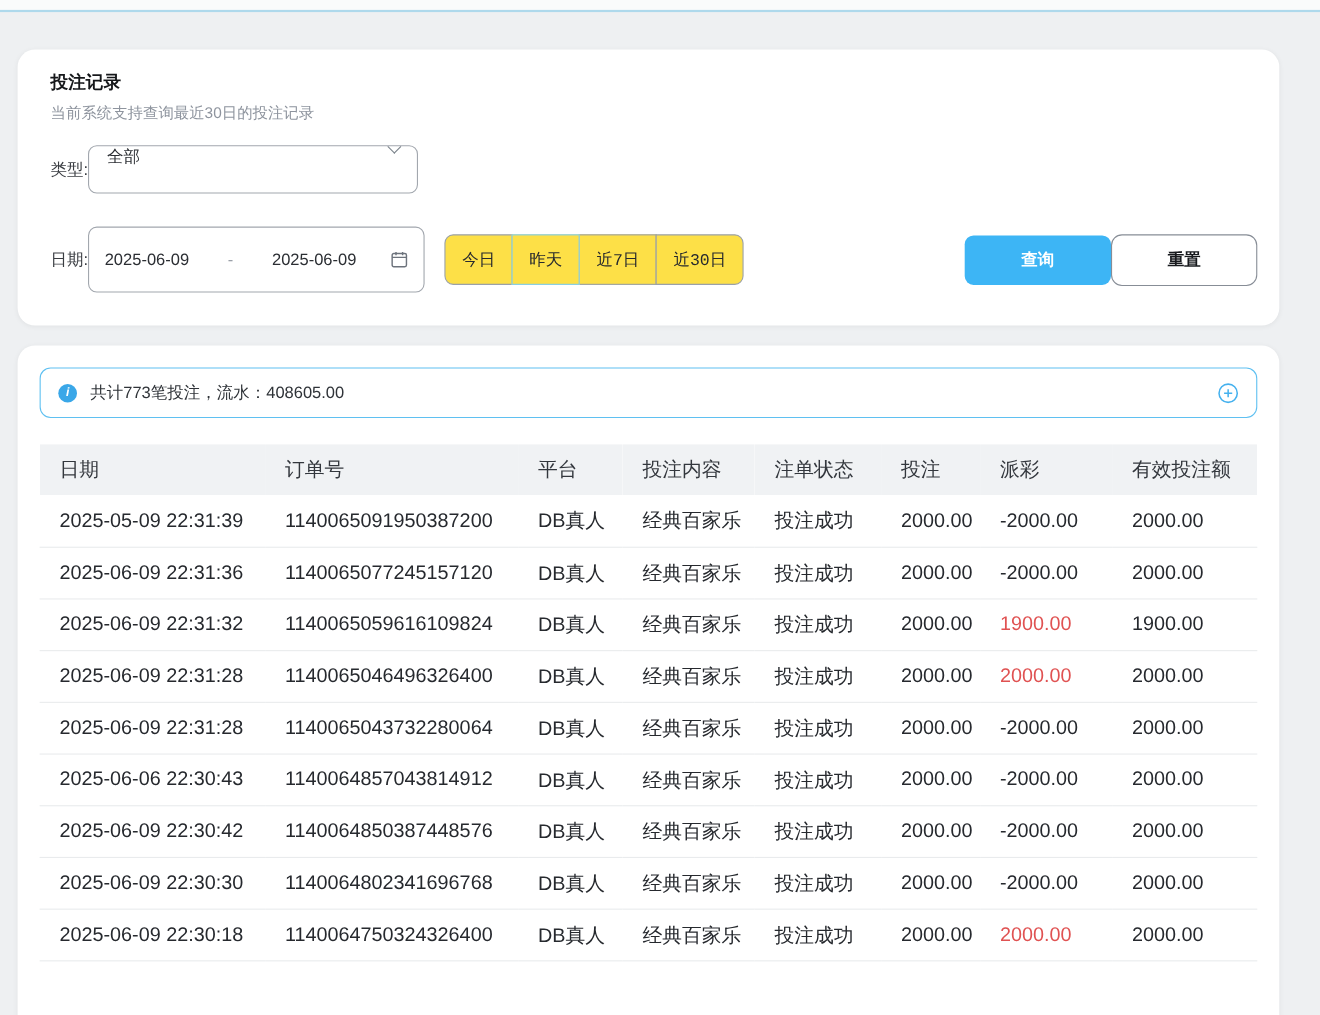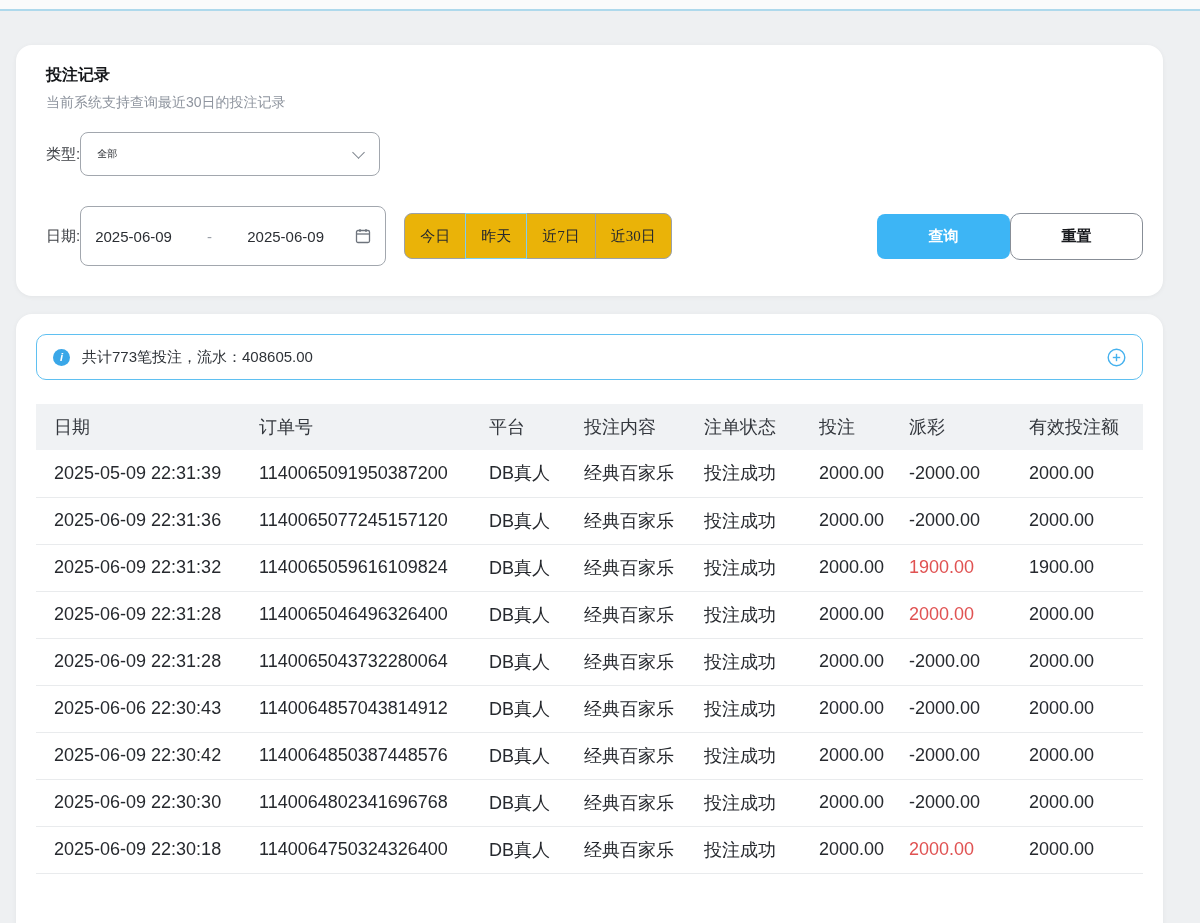--- a/index.html
+++ b/index.html
@@ -19,42 +19,42 @@
     box-shadow: 0 1px 5px rgba(0,0,0,0.05);
   }
   .filter-card { margin-top: 34px; padding: 20px 20px 30px 20px; }
   .page-title { font-size: 16px; font-weight: bold; color: #15171a; margin-left: 10px; }
   .page-subtitle { font-size: 14px; color: #8e949e; margin: 8px 0 20px 10px; }
   .form-row { display: flex; align-items: center; margin-top: 18px; margin-left: 10px; }
   .form-label { font-size: 15px; color: #3a3d42; margin-right: 0; white-space: nowrap; }
   .select-box {
     width: 300px; height: 44px; background: #fff;
     border: 1px solid #a2a7ae; border-radius: 8px;
-    display: flex; align-items: center; justify-content: space-between;
-    padding: 0 16px; font-size: 10px; color: #2b2e33; cursor: pointer;
+    display: flex; align-items: flex-start; justify-content: space-between;
+    padding: 0 16px; font-size: 15px; color: #2b2e33; cursor: pointer;
   }
   .chevron-down {
     width: 9px; height: 9px; margin-top: -4px;
     border-right: 1.6px solid #7b828b; border-bottom: 1.6px solid #7b828b;
     transform: rotate(45deg);
   }
   .date-box {
     width: 306px; height: 60px; background: #fff;
     border: 1px solid #a2a7ae; border-radius: 8px;
     display: flex; align-items: center; justify-content: space-between;
     padding: 0 14px; font-size: 15px; color: #2b2e33; cursor: pointer;
   }
   .date-sep { color: #9aa0a8; padding: 0 4px; }
   .calendar-icon { display: inline-flex; }
   .range-group { display: flex; margin-left: 18px; }
   .range-btn {
-    height: 46px; padding: 0 15px; background: #eab308;
+    height: 46px; padding: 0 15px; background: #fde047;
     border: 1px solid #9ba1a9; margin-left: -1px;
     font-size: 15px; color: #26292e; cursor: pointer;
-    font-family: Liberation Serif, serif; position: relative;
+    font-family: Liberation Mono, monospace; position: relative;
   }
   .range-btn:first-child { border-radius: 8px 0 0 8px; margin-left: 0; }
   .range-btn:last-child { border-radius: 0 8px 8px 0; }
   .range-btn.selected { border-color: #7ecdf2; z-index: 2; }
   .query-btn {
     width: 133px; height: 45px; margin-left: auto;
     background: #3db5f5; color: #fff; border: none; border-radius: 8px;
     font-size: 15px; font-weight: bold; cursor: pointer; font-family: inherit;
   }
   .reset-btn {

